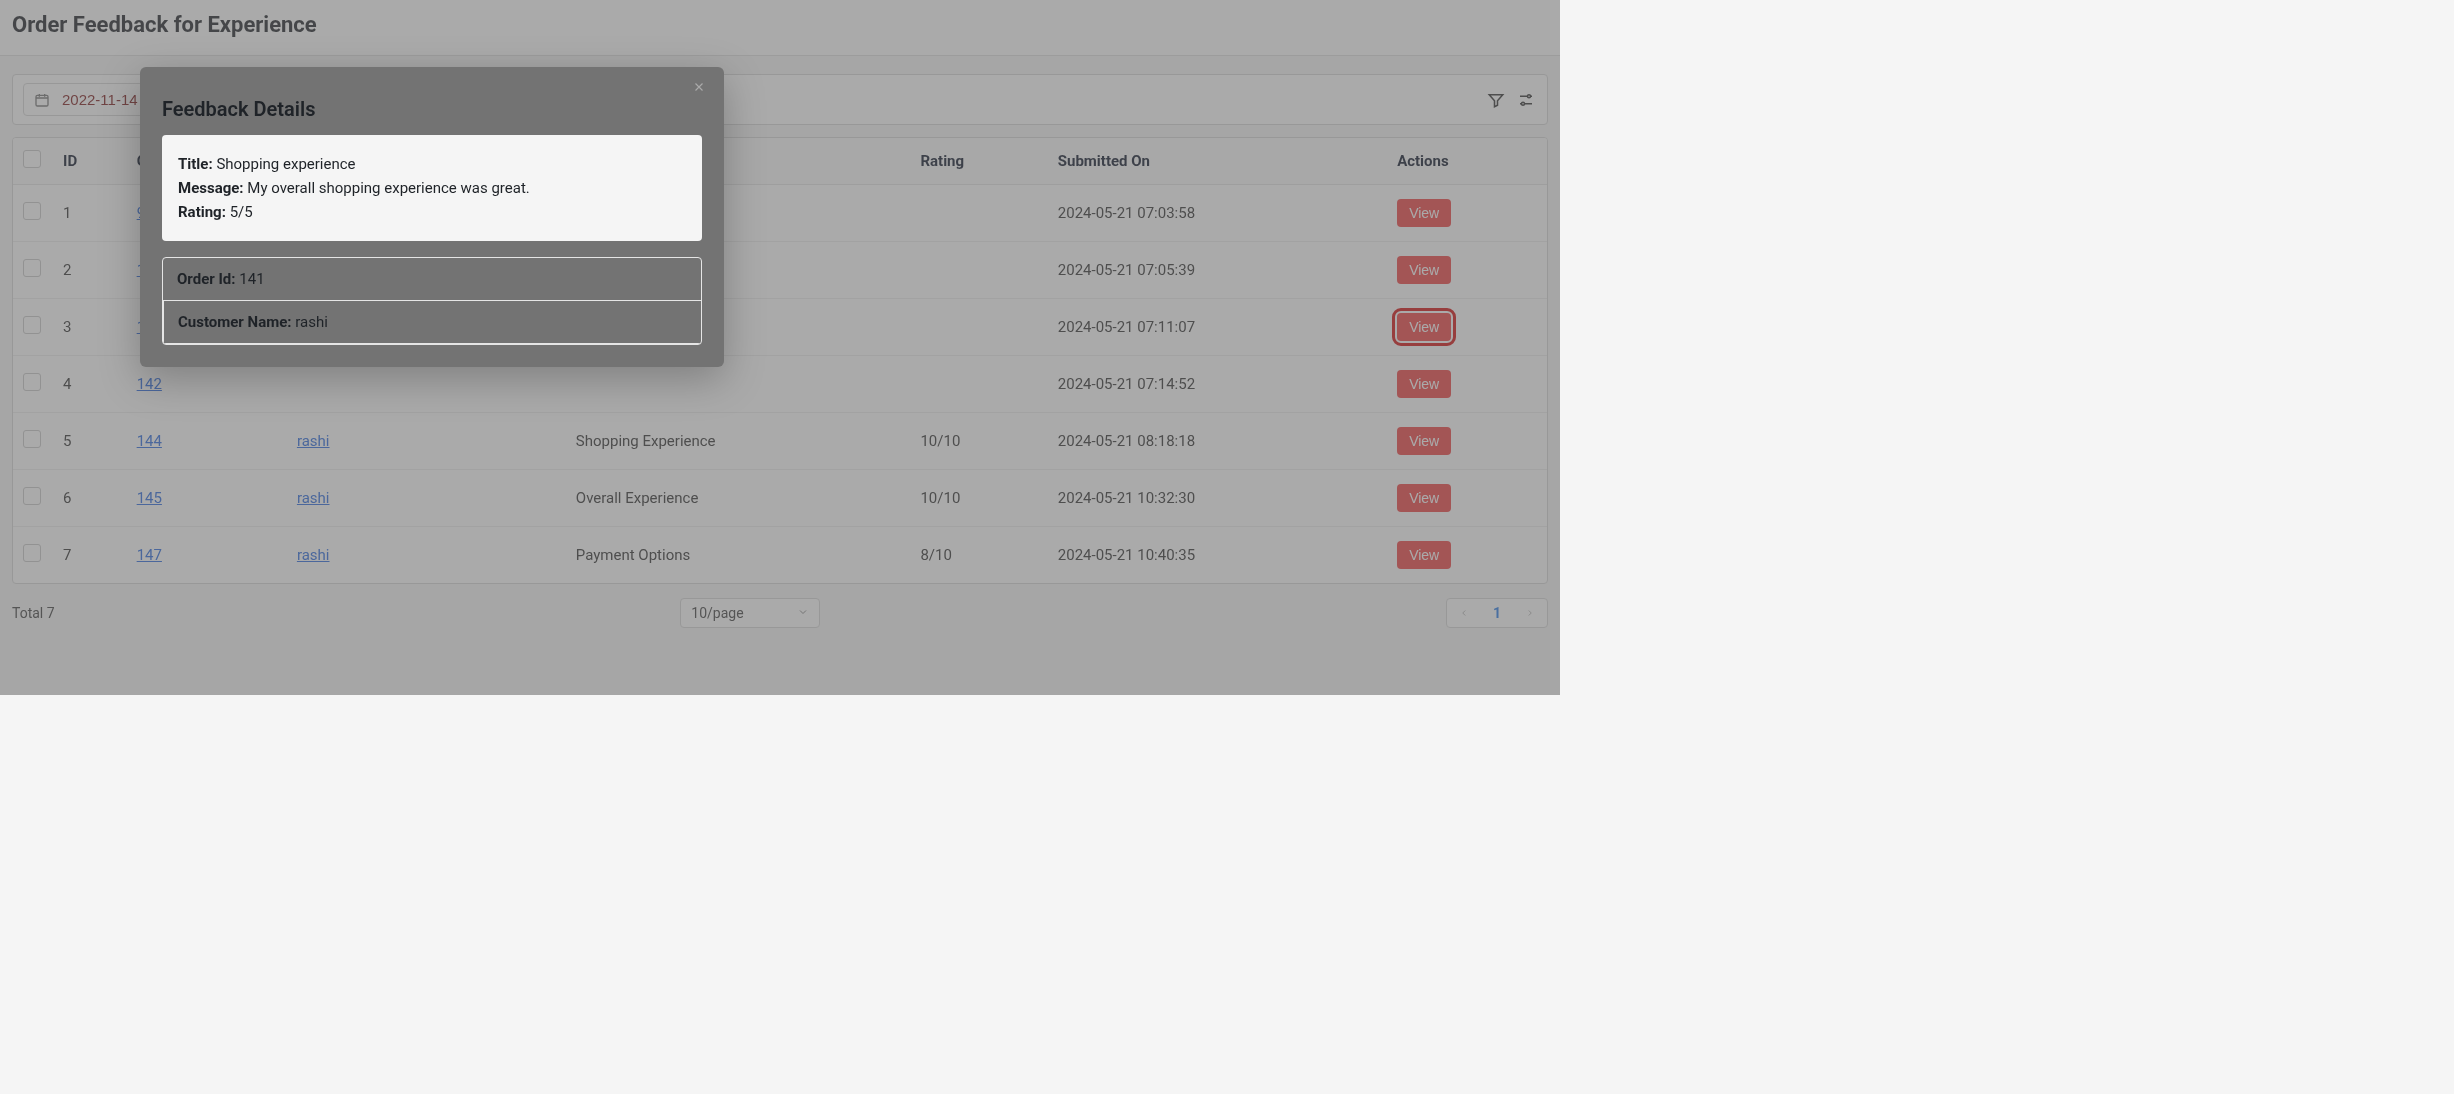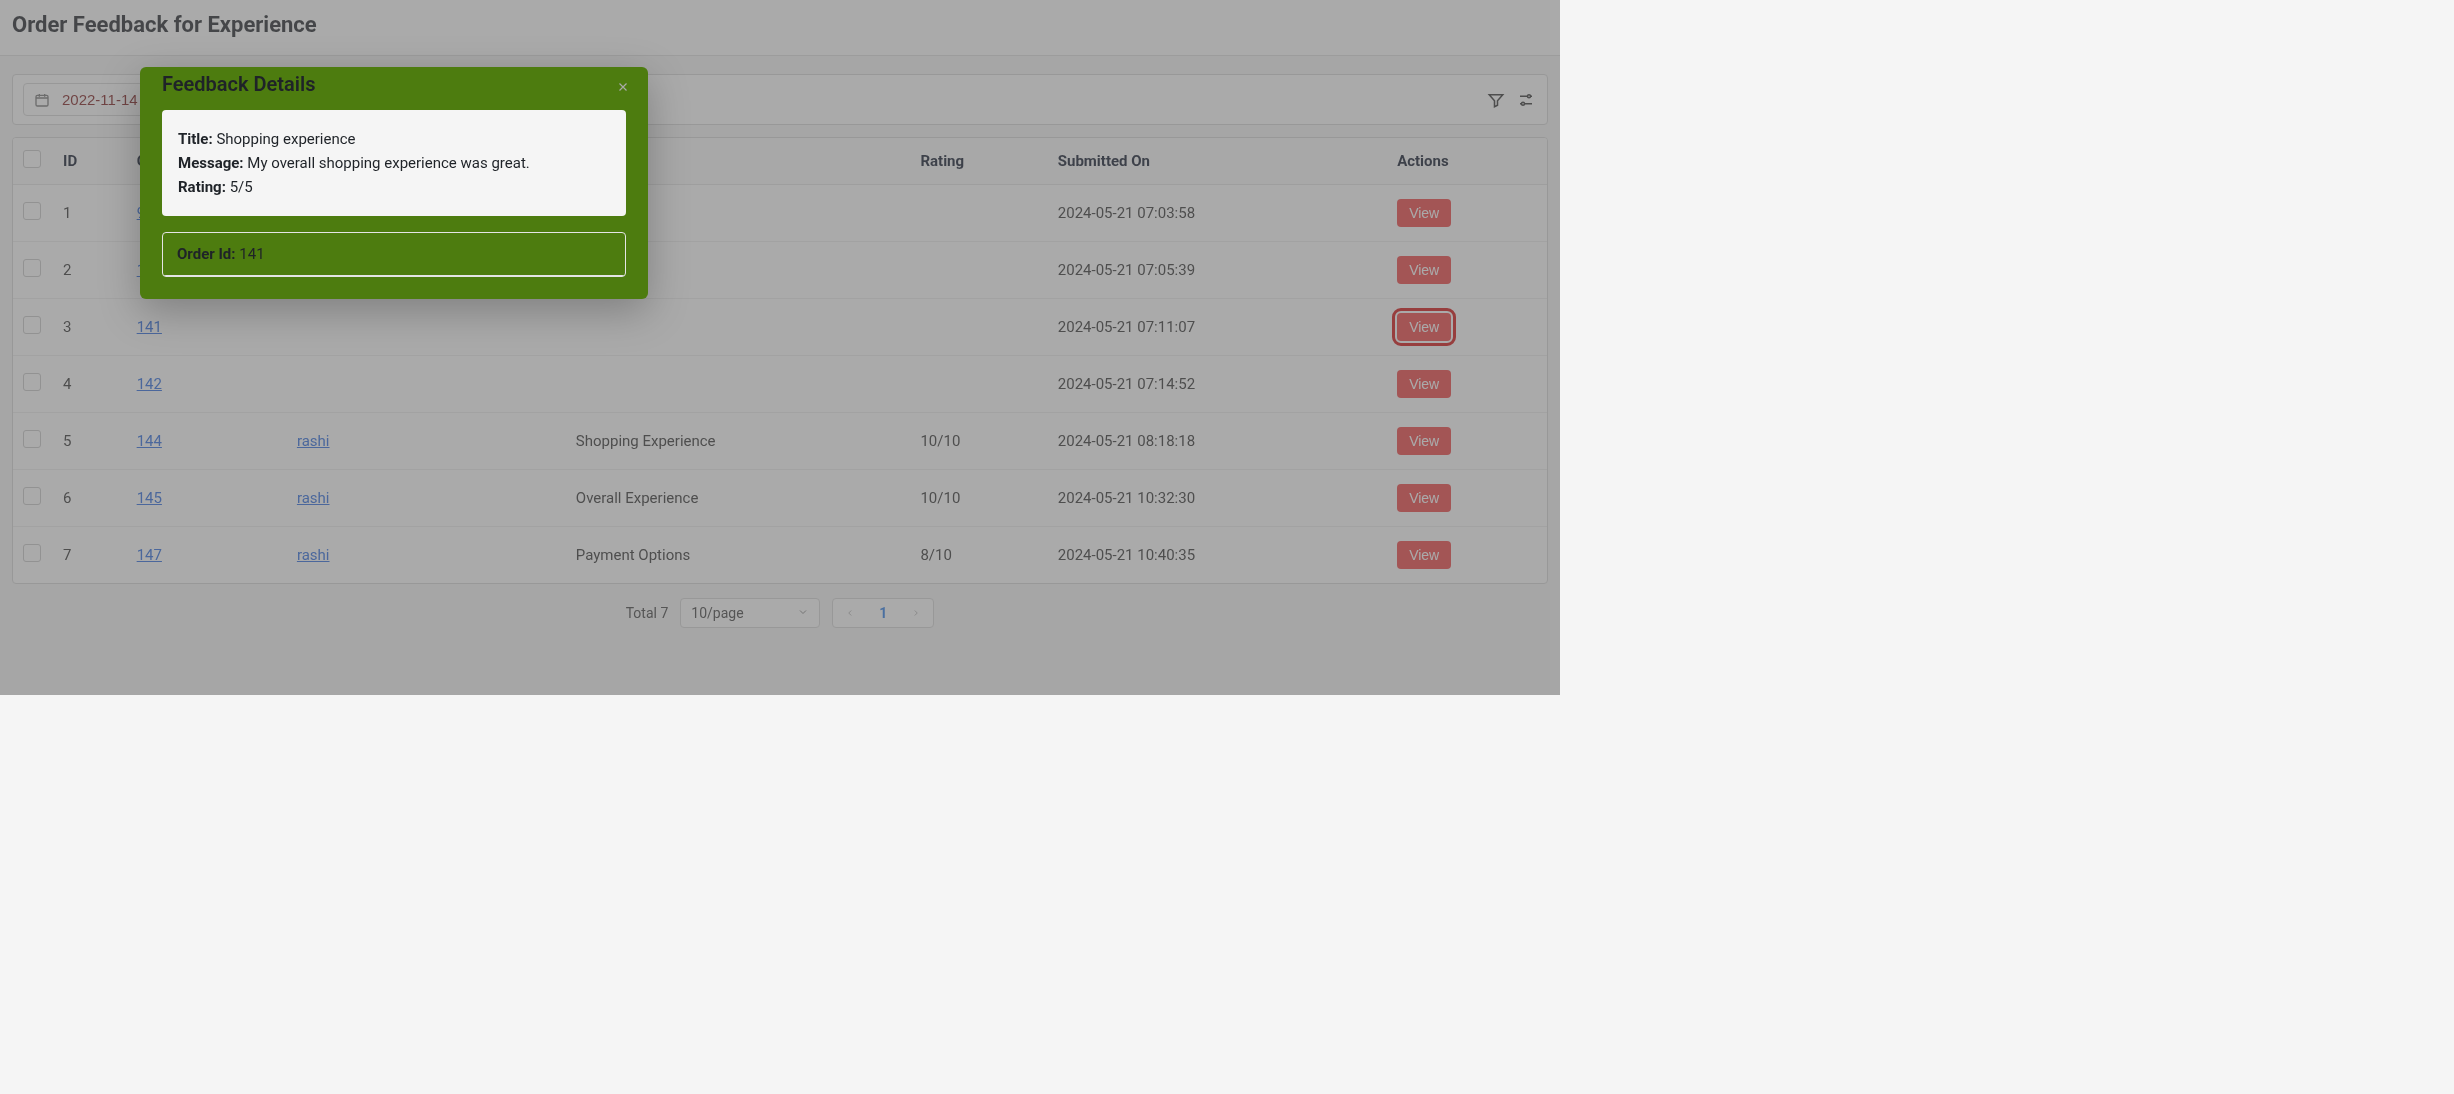--- a/index.html
+++ b/index.html
@@ -31,31 +31,31 @@
   table { width:100%; border-collapse:collapse; }
   thead th { text-align:left; font-size:15px; font-weight:700; color:#0f172a; padding:12px 10px; border-bottom:1px solid #e5e5e5; background:#fafafa; }
   tbody td { font-size:15px; padding:14px 10px; border-bottom:1px solid #eee; vertical-align:middle; color:#333; }
   tbody tr:last-child td { border-bottom:none; }
   .chk { width:18px; height:18px; border:1.5px solid #c9c9c9; border-radius:3px; display:inline-block; background:#fff; }
   .lnk { color:#2d6cdf; }
   .btn-view { background:#ef4444; color:#fff; border:none; border-radius:4px; padding:6px 12px; font-size:14px; font-weight:500; }
   .btn-view.hi { outline:3px solid #d41010; outline-offset:2px; }
 
   
-  .pager { display:flex; justify-content:center; align-items:center; gap:12px; margin-top:14px; font-size:14px; color:#444; }
+  .pager { display:flex; justify-content:space-between; align-items:center; gap:12px; margin-top:14px; font-size:14px; color:#444; }
   .select-like { display:flex; align-items:center; gap:30px; border:1px solid #d7d7d7; background:#fff; border-radius:4px; padding:6px 10px; min-width:140px; justify-content:space-between; }
   .select-like svg { width:12px; height:12px; color:#888; }
   .pg { display:flex; align-items:center; border:1px solid #d7d7d7; border-radius:4px; background:#fff; }
   .pg > span, .pg > div { padding:6px 12px; }
   .pg .arrow { color:#aaa; display:flex; align-items:center; }
   .pg .arrow svg { width:10px; height:10px; }
   .pg .cur { color:#2b7de9; font-weight:700; }
 
   
-  .modal { position:absolute; z-index:10; left:140px; top:67px; width:508px; background:#4d7c0f; border-radius:6px; box-shadow:0 12px 40px rgba(0,0,0,0.25); padding:5px 22px 22px 22px; }
+  .modal { position:absolute; z-index:10; left:140px; top:67px; width:584px; background:#737373; border-radius:6px; box-shadow:0 12px 40px rgba(0,0,0,0.25); padding:30px 22px 22px 22px; }
   .modal-title { font-size:20px; font-weight:600; margin:0 0 14px 0; }
   .modal-close { position:absolute; top:12px; right:14px; color:#aaa; width:18px; height:18px; }
   .modal-close svg { width:14px; height:14px; }
   .card { background:#f5f5f5; border-radius:4px; padding:14px 16px; }
   .card p { margin:6px 0; font-size:15px; }
   .card b, .kv b { font-weight:700; }
   .kv-grid { margin-top:16px; border:1px solid #e5e5e5; border-radius:4px; overflow:hidden; }
   .kv-row { display:grid; grid-template-columns: 1fr; }
   .kv { padding:12px 14px; font-size:15px; border-bottom:1px solid #e5e5e5; }
   .kv + .kv { border-left:1px solid #e5e5e5; }
@@ -225,17 +225,18 @@
 
   <div class="card">
     <p><b>Title:</b> <span>Shopping experience</span></p>
     <p><b>Message:</b> <span>My overall shopping experience was great.</span></p>
     <p><b>Rating:</b> <span>5/5</span></p>
   </div>
 
   <div class="kv-grid">
     <div class="kv-row">
       <div class="kv"><b>Order Id:</b> <span>141</span></div>
+      <div class="kv"><b>Customer Name:</b> <span>rashi</span></div>
     </div>
     <div class="kv-row">
     </div>
   </div>
 </div>
 
 </body></html>

